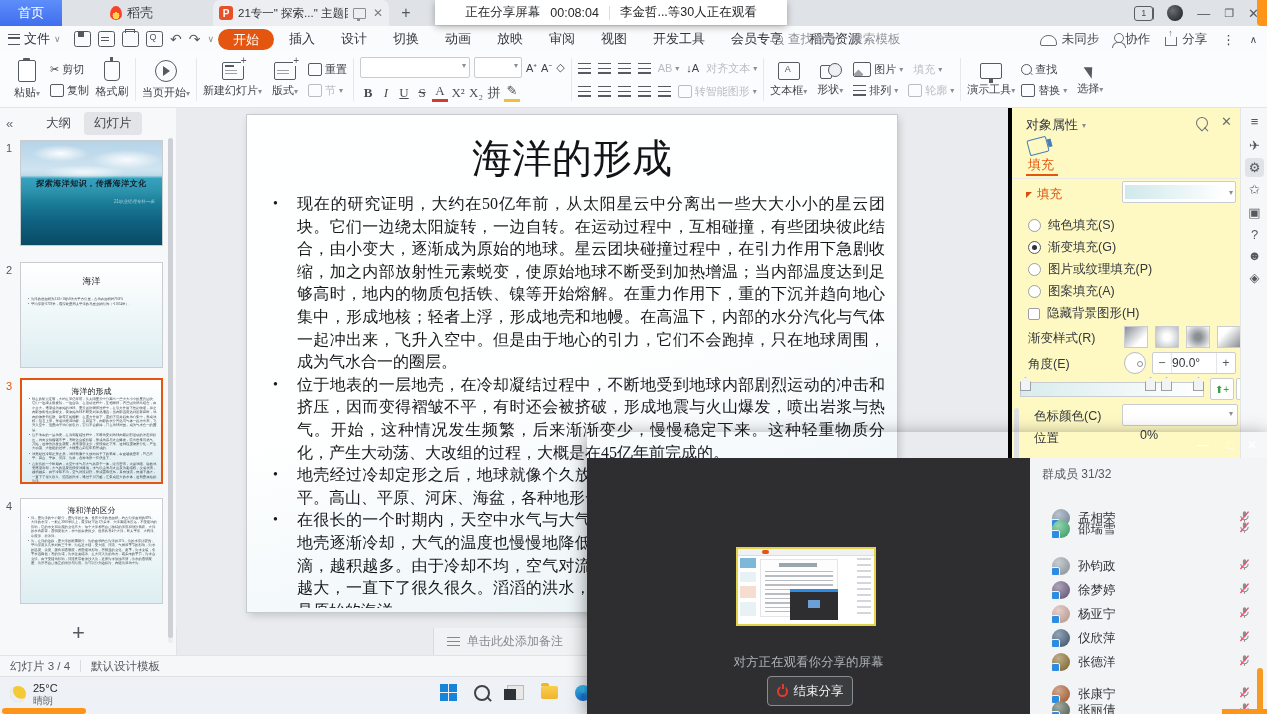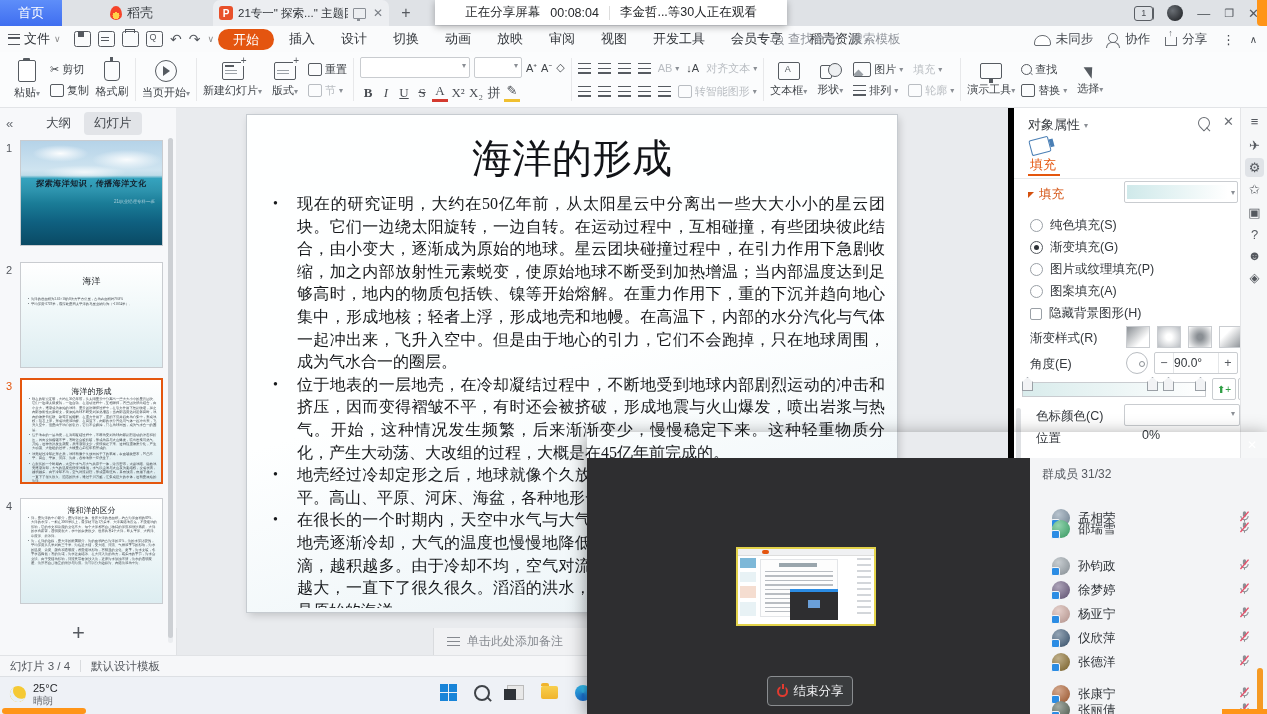--- a/index.html
+++ b/index.html
@@ -135,21 +135,21 @@
   .slide-body li{position:relative;font-family:"Liberation Serif",serif;font-size:16px;line-height:22.6px;color:#17191c;text-align:justify;word-break:break-all;}
   .slide-body li:before{content:"•";position:absolute;left:-24px;top:0;font-size:14px;}
 
   
   .notesbar{position:absolute;left:433px;top:628px;width:575px;height:27px;background:#f1f2f4;border-left:1px solid #d9dbde;display:flex;align-items:center;gap:7px;padding-left:13px;box-sizing:border-box;color:#85898f;font-size:12px;}
   .i-note{width:13px;height:9px;background:repeating-linear-gradient(#85898f 0 1.3px,transparent 1.3px 4px);position:relative;}
   .statusbar{position:absolute;left:0;top:655px;width:1267px;height:21px;background:#f6f7f9;border-top:1px solid #e1e3e6;display:flex;align-items:center;gap:10px;padding-left:10px;box-sizing:border-box;font-size:11.5px;color:#55595f;}
   .statusbar .sep{width:1px;height:12px;background:#d9dbde;}
 
   
-  .rightpanel{position:absolute;left:1008px;top:108px;width:232px;height:547px;background:#ffffff;border-left:6px solid #000000;font-size:12.5px;color:#33373c;}
+  .rightpanel{position:absolute;left:1008px;top:108px;width:232px;height:547px;background:#fef9c3;border-left:4px solid #000000;font-size:12.5px;color:#33373c;}
   .rp-head{position:absolute;left:14px;top:8px;display:flex;align-items:center;gap:4px;font-size:13px;}
   .rp-pin{position:absolute;right:36px;top:9px;width:10px;height:10px;border:1.3px solid #6a6e74;border-radius:50% 50% 50% 0;transform:rotate(-45deg);}
   .rp-pin:after{content:"";position:absolute;left:3px;top:10px;width:1.3px;height:5px;background:#6a6e74;}
   .rp-x{position:absolute;right:12px;top:6px;font-size:13px;color:#6a6e74;}
   .rp-bucket{position:absolute;left:16px;top:30px;width:18px;height:14px;border:1.6px solid #4a7fb5;border-radius:2px;transform:rotate(-15deg);}
   .rp-bucket:after{content:"";position:absolute;right:-5px;top:3px;width:4px;height:8px;background:#4a7fb5;}
   .rp-tab{position:absolute;left:16px;top:48px;color:#e4560e;font-size:13px;}
   .rp-tabline{position:absolute;left:14px;top:66px;width:32px;height:2px;background:#e4560e;}
   .rp-div{position:absolute;left:0;top:70px;width:232px;height:1px;background:#e8eaec;}
   .rp-sect{position:absolute;left:14px;top:78px;color:#d4500e;display:flex;gap:5px;align-items:center;}
@@ -306,21 +306,21 @@
       </div>
     <div class="m-search">
       <span class="i-mag"></span>
       <span>查找命令、搜索模板</span>
     </div>
     <div class="m-right">
       <span style="display:flex;align-items:center;gap:5px;">
           <span class="cloud"></span>
           <span>未同步</span>
         </span>
-      <span style="display:flex;align-items:center;gap:7px;">
+      <span style="display:flex;align-items:center;gap:1px;">
           <span class="i-person"></span>
           <span>协作</span>
         </span>
       <span style="display:flex;align-items:center;gap:5px;">
           <span class="i-share"></span>
           <span>分享</span>
         </span>
       <span>⋮</span>
       <span style="font-size:10px;">∧</span>
     </div>
@@ -690,20 +690,21 @@
         <div class="pv-left"></div>
         <div class="pv-mid">
             <span class="ttl"></span>
             <span class="txt"></span>
           </div>
         <div class="pv-right"></div>
         <div class="pv-qq">
             <i></i>
           </div>
       </div>
+      <div class="qq-watch">对方正在观看你分享的屏幕</div>
       <div class="qq-endbtn">
         <span class="pwr"></span>
         <span>结束分享</span>
       </div>
     </div>
 
     <div class="qq-members">
       <div class="gm-head">群成员 31/32</div>
       <div id="member-rows">
           <div class="m-row" style="top: 48px;">

